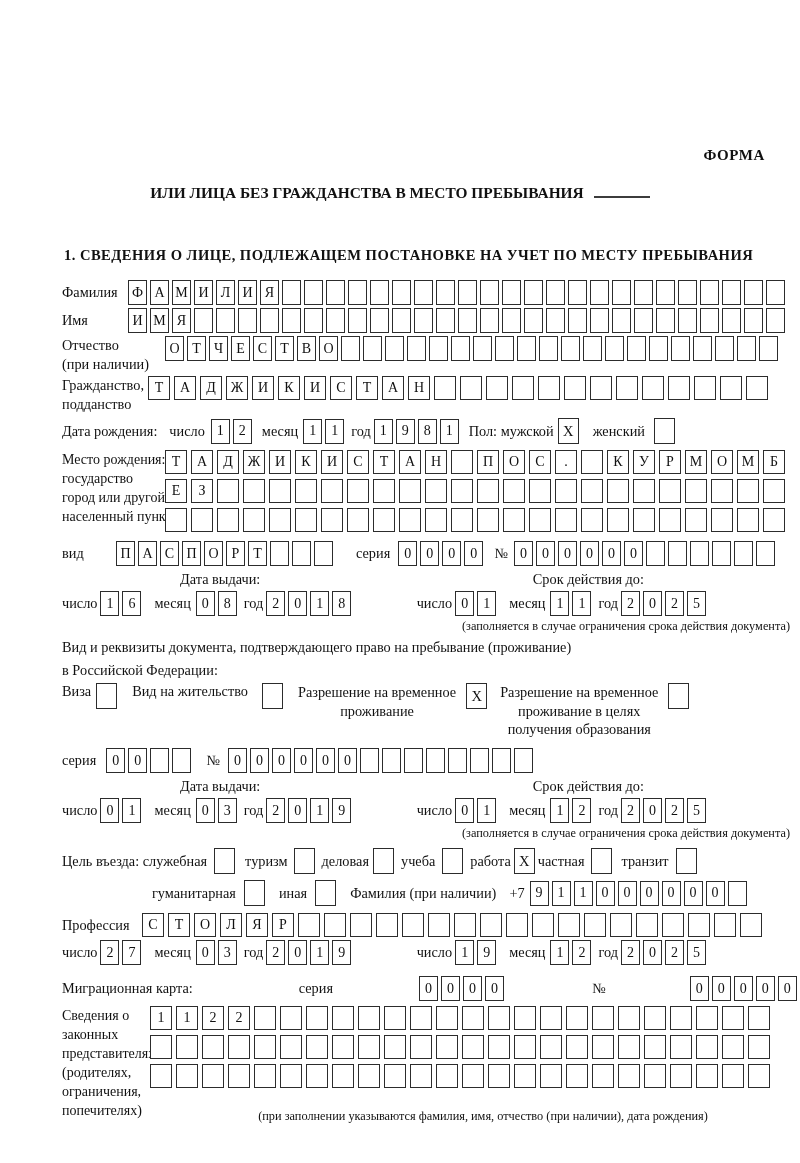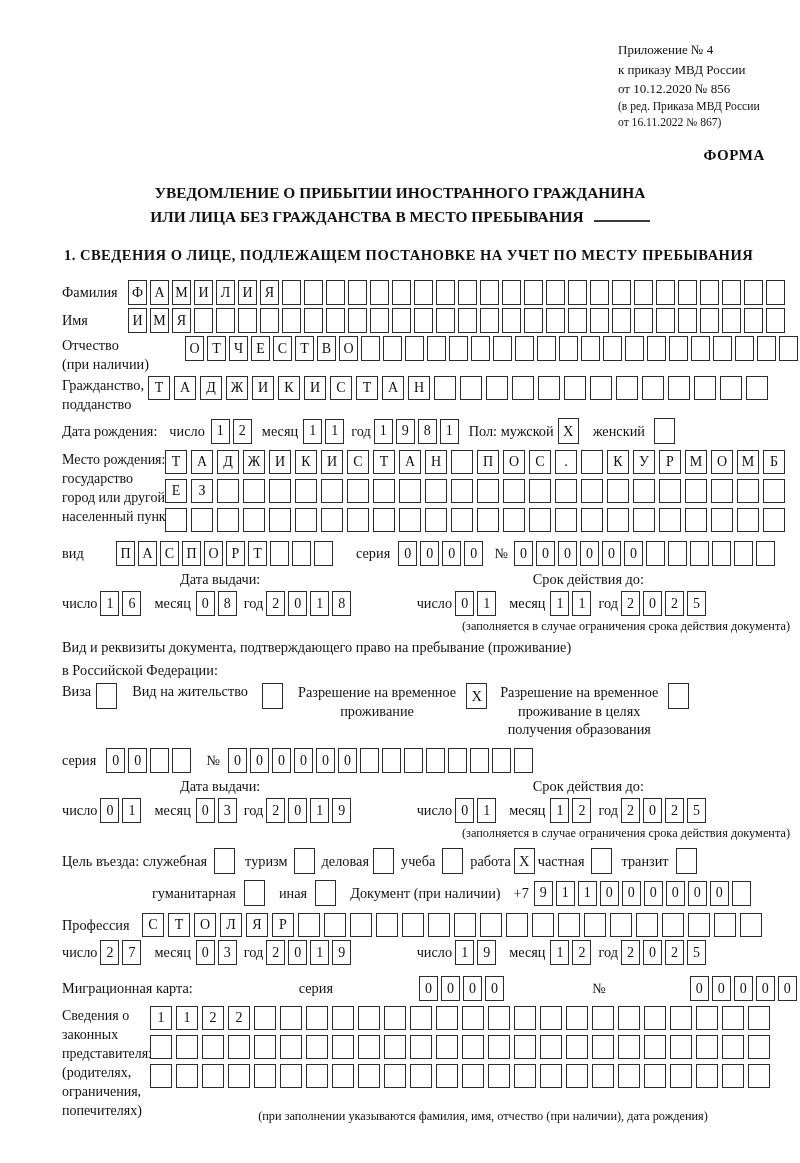--- a/index.html
+++ b/index.html
@@ -28,30 +28,22 @@
   .cell.lg{width:22px;height:24px;margin-right:4px;}
   .cell.chk{width:21px;height:26px;font-size:14.5px;}
   .mlabel{flex:0 0 auto;line-height:1.36;font-size:14px;}
   .mcol{flex:0 0 auto;}
   .mcol .run{display:flex;margin-bottom:5px;}
 </style>
 </head>
 <body>
 
 <div class="page">
-  <div class="hdr">
-    <div>Приложение № 4</div>
-    <div>к приказу МВД России</div>
-    <div>от 10.12.2020 № 856</div>
-    <div class="small">(в ред. Приказа МВД России</div>
-    <div class="small">от 16.11.2022 № 867)</div>
-  </div>
   <div class="forma">ФОРМА</div>
   <div class="title">
-    <div><span>УВЕДОМЛЕНИЕ О ПРИБЫТИИ ИНОСТРАННОГО ГРАЖДАНИНА</span></div>
     <div><span>ИЛИ ЛИЦА БЕЗ ГРАЖДАНСТВА В МЕСТО ПРЕБЫВАНИЯ</span><span class="blank"></span></div>
   </div>
   <div class="sec1">1. СВЕДЕНИЯ О ЛИЦЕ, ПОДЛЕЖАЩЕМ ПОСТАНОВКЕ НА УЧЕТ ПО МЕСТУ ПРЕБЫВАНИЯ</div>
   <div class="form">
       <div class="row">
         <span class="lbl" style="width: 66px;">Фамилия</span>
         <span class="run">
           <span class="cell sm">Ф</span>
           <span class="cell sm">А</span>
           <span class="cell sm">М</span>
@@ -112,21 +104,21 @@
           <span class="cell sm"></span>
           <span class="cell sm"></span>
           <span class="cell sm"></span>
           <span class="cell sm"></span>
           <span class="cell sm"></span>
           <span class="cell sm"></span>
           <span class="cell sm"></span>
           <span class="cell sm"></span>
         </span>
       </div>
-      <div class="row top" style="margin-top: 2px; gap: 20px;">
+      <div class="row top" style="margin-top: 2px;">
         <span class="stack" style="width: 103px;">
           <div>Отчество</div>
           <div>(при наличии)</div>
         </span>
         <span class="run">
           <span class="cell sm">О</span>
           <span class="cell sm">Т</span>
           <span class="cell sm">Ч</span>
           <span class="cell sm">Е</span>
           <span class="cell sm">С</span>
@@ -560,21 +552,21 @@
       </div>
       <div class="row" style="padding-left: 90px; margin-top: 6px;">
         <span class="lbl">гуманитарная</span>
         <span class="gap" style="width: 8px;"></span>
         <span class="cell chk"></span>
         <span class="gap" style="width: 14px;"></span>
         <span class="lbl">иная</span>
         <span class="gap" style="width: 8px;"></span>
         <span class="cell chk"></span>
         <span class="gap" style="width: 14px;"></span>
-        <span class="lbl">Документ (при наличии)</span>
+        <span class="lbl">Фамилия (при наличии)</span>
         <span class="gap" style="width: 13px;"></span>
         <span class="lbl">+7</span>
         <span class="gap" style="width: 5px;"></span>
         <span class="run">
           <span class="cell sm">9</span>
           <span class="cell sm">1</span>
           <span class="cell sm">1</span>
           <span class="cell sm">0</span>
           <span class="cell sm">0</span>
           <span class="cell sm">0</span>

